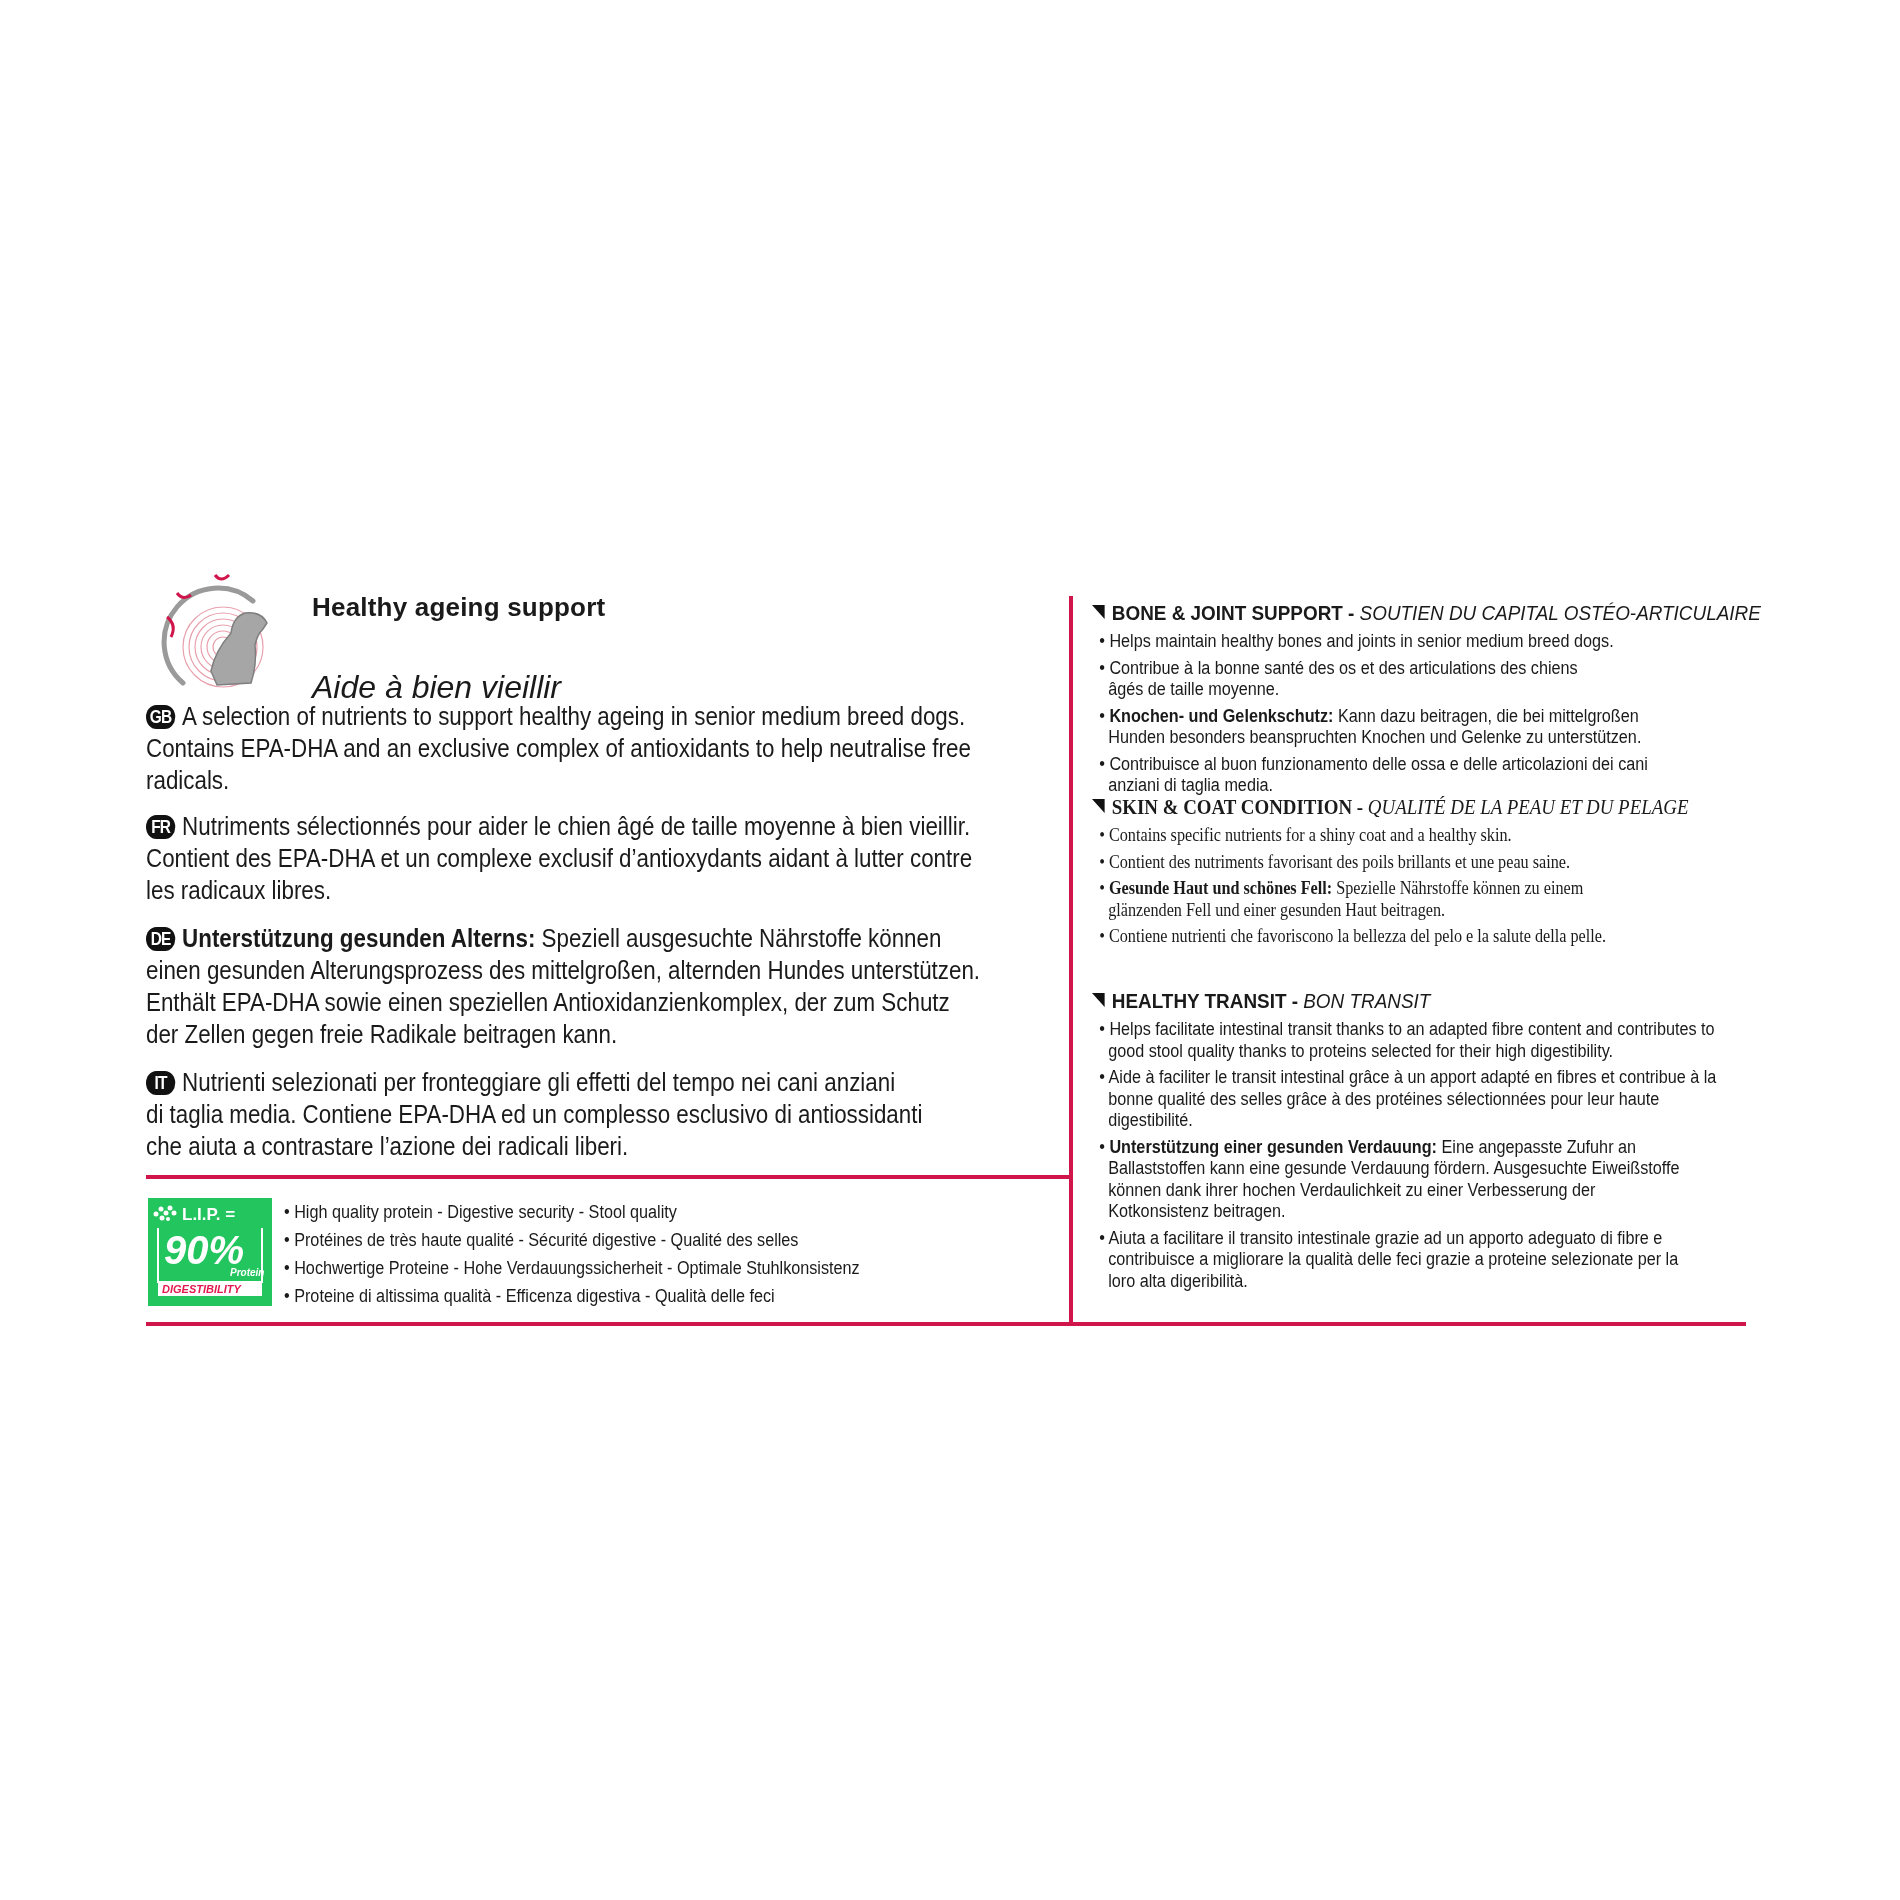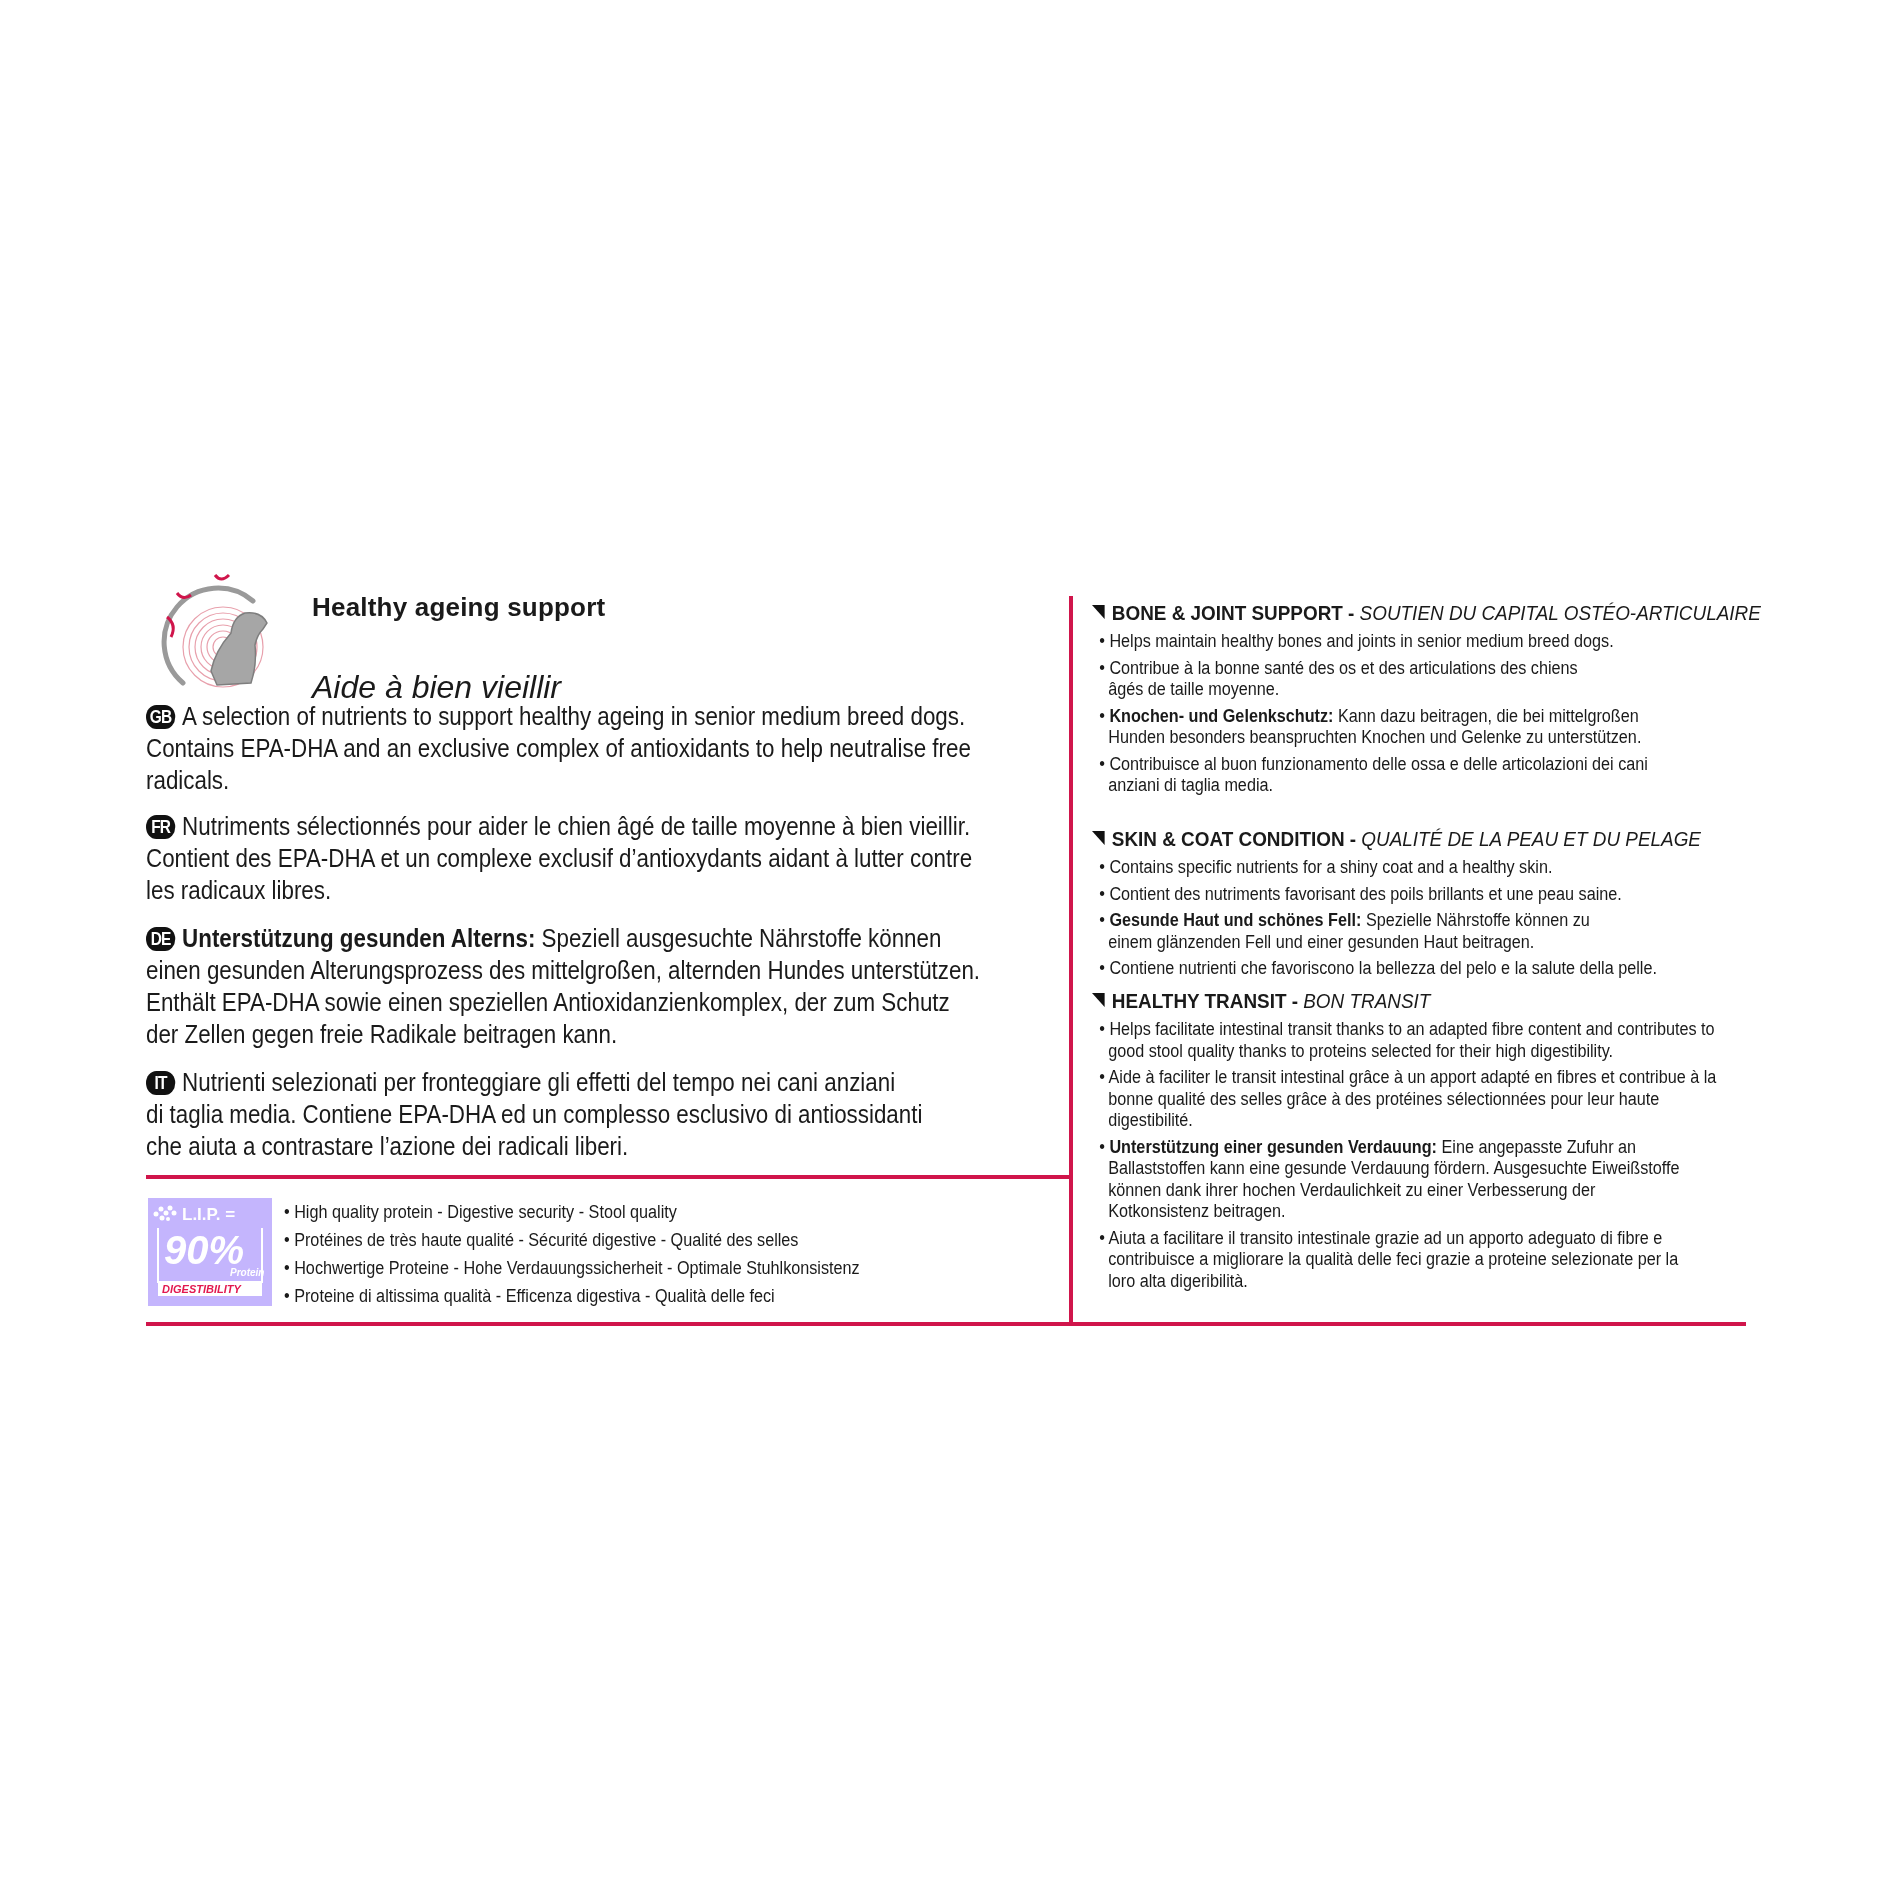--- a/index.html
+++ b/index.html
@@ -9,21 +9,21 @@
   .rule { position:absolute; background:#d0154b; }
   .icon-wrap { left:145px; top:565px; width:130px; height:130px; }
   .title { left:312px; top:592px; font-size:26px; font-weight:bold; letter-spacing:0.2px; }
   .subtitle { left:312px; top:632px; font-size:32px; font-style:italic;margin-top:37px; }
   .lang-block { position:absolute; left:146px; width:920px; font-size:26px; line-height:32px;
                 transform:scaleX(0.86); transform-origin:left top; width:1075px; }
   .flag { display:inline-block; width:34px; height:24px; border-radius:12px; background:#111;
           color:#fff; font-size:18px; font-weight:bold; text-align:center; line-height:24px;
           vertical-align:2px; margin-right:8px; letter-spacing:-1px; }
   .bold { font-weight:bold; }
-  .lip { left:148px; top:1198px; width:124px; height:108px; background:#c4b5fd; }
+  .lip { left:148px; top:1198px; width:124px; height:108px; background:#22c55e; }
   .lip-list { left:284px; top:1198px; font-size:18px; line-height:28px;
               transform:scaleX(0.9); transform-origin:left top; }
   .right-col { left:1092px; top:600px; width:700px; }
   .sec-head { font-size:21px; line-height:26px; white-space:nowrap;
               transform:scaleX(0.9); transform-origin:left top; }
   .sec-head .tri { display:inline-block; width:0; height:0; border-top:14px solid #111;
                    border-left:14px solid transparent; margin-right:8px; vertical-align:1px; }
   .sec-head .en { font-weight:bold; }
   .sec-head .fr { font-style:italic; }
   .bul { font-size:18px; line-height:21.5px; padding-left:18px; text-indent:-10px; margin-top:5px;
@@ -107,21 +107,21 @@
 </div>
 
 <div class="abs right-col" style="top:600px;">
   <div class="sec-head"><span class="tri"></span><span class="en">BONE &amp; JOINT SUPPORT - </span><span class="fr">SOUTIEN DU CAPITAL OSTÉO-ARTICULAIRE</span></div>
   <div class="bul">• <span class="bold"></span><span>Helps maintain healthy bones and joints in senior medium breed dogs.</span></div>
   <div class="bul" style="width:560px;">• <span class="bold"></span><span>Contribue à la bonne santé des os et des articulations des chiens âgés de taille moyenne.</span></div>
   <div class="bul" style="width:610px;">• <span class="bold">Knochen- und Gelenkschutz:</span><span> Kann dazu beitragen, die bei mittelgroßen Hunden besonders beanspruchten Knochen und Gelenke zu unterstützen.</span></div>
   <div class="bul" style="width:600px;">• <span class="bold"></span><span>Contribuisce al buon funzionamento delle ossa e delle articolazioni dei cani anziani di taglia media.</span></div>
 </div>
 
-<div class="abs right-col" style="top:826px;">
+<div class="abs right-col" style="top:794px;font-family:Liberation Serif, serif;">
   <div class="sec-head"><span class="tri"></span><span class="en">SKIN &amp; COAT CONDITION - </span><span class="fr">QUALITÉ DE LA PEAU ET DU PELAGE</span></div>
   <div class="bul">• <span class="bold"></span><span>Contains specific nutrients for a shiny coat and a healthy skin.</span></div>
   <div class="bul">• <span class="bold"></span><span>Contient des nutriments favorisant des poils brillants et une peau saine.</span></div>
   <div class="bul" style="width:570px;">• <span class="bold">Gesunde Haut und schönes Fell:</span><span> Spezielle Nährstoffe können zu einem glänzenden Fell und einer gesunden Haut beitragen.</span></div>
   <div class="bul">• <span class="bold"></span><span>Contiene nutrienti che favoriscono la bellezza del pelo e la salute della pelle.</span></div>
 </div>
 
 <div class="abs right-col" style="top:988px;">
   <div class="sec-head"><span class="tri"></span><span class="en">HEALTHY TRANSIT - </span><span class="fr">BON TRANSIT</span></div>
   <div class="bul" style="width:700px;">• <span class="bold"></span><span>Helps facilitate intestinal transit thanks to an adapted fibre content and contributes to good stool quality thanks to proteins selected for their high digestibility.</span></div>

